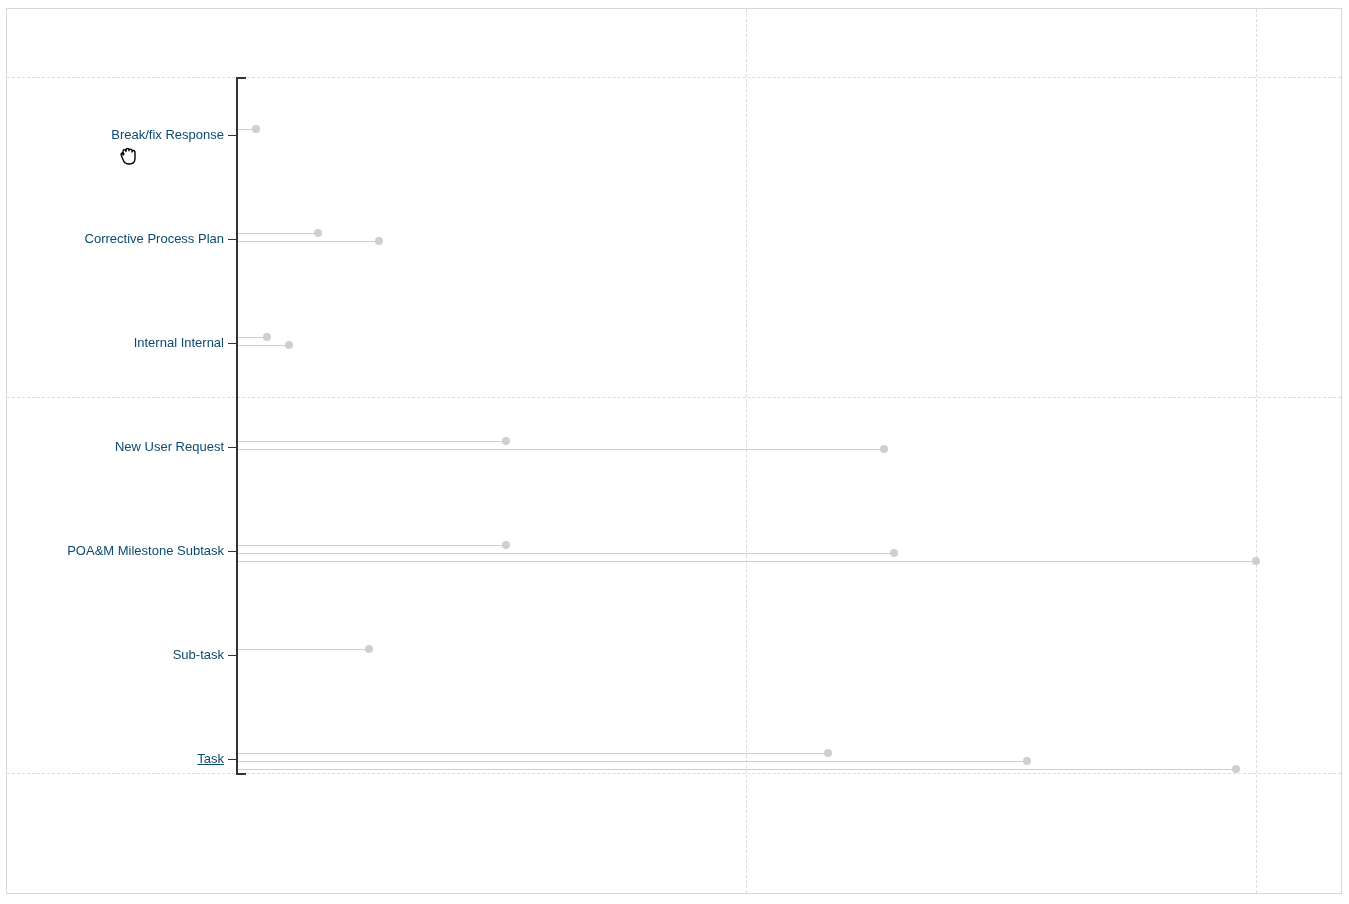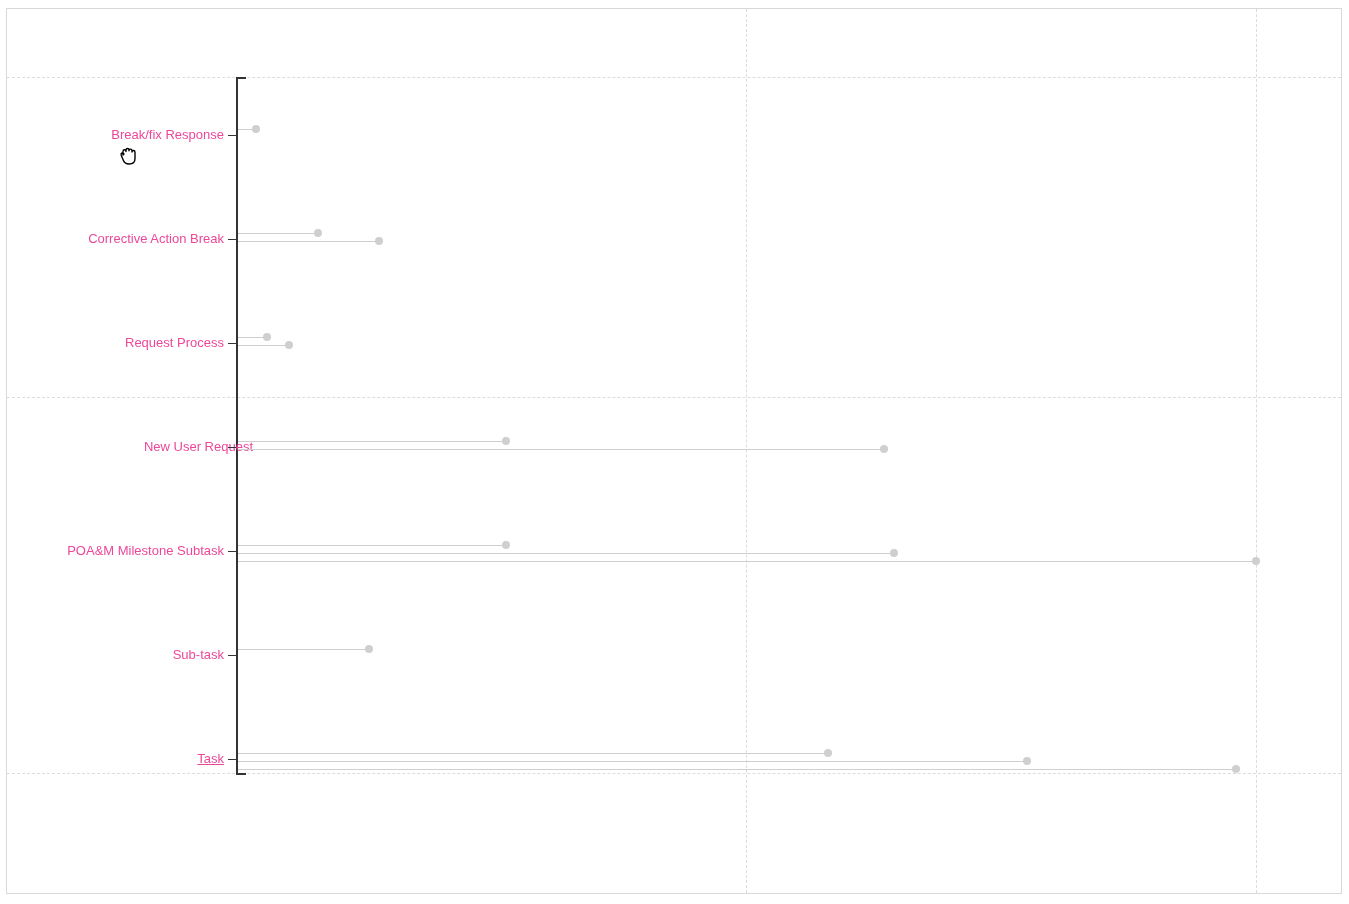--- a/index.html
+++ b/index.html
@@ -47,21 +47,21 @@
     border-left: 2px solid #333;
   }
   .axis-cap {
     position: absolute;
     height: 0;
     border-top: 2px solid #333;
   }
   .cat-label {
     position: absolute;
     text-align: right;
-    color: #ec4899;
+    color: #0c4a6e;
     white-space: nowrap;
   }
   .cat-tick {
     position: absolute;
     height: 0;
     border-top: 1px solid #333;
   }
   .lolli-stem {
     position: absolute;
     height: 0;
@@ -87,25 +87,25 @@
       <div class="gridline-v" style="left: 739px;"></div>
       <div class="gridline-v" style="left: 1249px;"></div>
       <div class="gridline-h" style="top: 68px;"></div>
       <div class="gridline-h" style="top: 388px;"></div>
       <div class="gridline-h" style="top: 764px;"></div>
       <div class="y-axis-line" style="left: 229px; top: 68px; height: 696px;"></div>
       <div class="axis-cap" style="left: 229px; top: 68px; width: 10px;"></div>
       <div class="axis-cap" style="left: 229px; top: 764px; width: 10px;"></div>
       <div class="cat-label" style="right: 1117px; top: 118px;">Break/fix Response</div>
       <div class="cat-tick" style="left: 221px; top: 126px; width: 8px;"></div>
-      <div class="cat-label" style="right: 1117px; top: 222px;">Corrective Action Break</div>
+      <div class="cat-label" style="right: 1117px; top: 222px;">Corrective Process Plan</div>
       <div class="cat-tick" style="left: 221px; top: 230px; width: 8px;"></div>
-      <div class="cat-label" style="right: 1117px; top: 326px;">Request Process</div>
+      <div class="cat-label" style="right: 1117px; top: 326px;">Internal Internal</div>
       <div class="cat-tick" style="left: 221px; top: 334px; width: 8px;"></div>
-      <div class="cat-label" style="right: 1088px; top: 430px;">New User Request</div>
+      <div class="cat-label" style="right: 1117px; top: 430px;">New User Request</div>
       <div class="cat-tick" style="left: 221px; top: 438px; width: 8px;"></div>
       <div class="cat-label" style="right: 1117px; top: 534px;">POA&amp;M Milestone Subtask</div>
       <div class="cat-tick" style="left: 221px; top: 542px; width: 8px;"></div>
       <div class="cat-label" style="right: 1117px; top: 638px;">Sub-task</div>
       <div class="cat-tick" style="left: 221px; top: 646px; width: 8px;"></div>
       <div class="cat-label" style="right: 1117px; top: 742px; text-decoration: underline;">Task</div>
       <div class="cat-tick" style="left: 221px; top: 750px; width: 8px;"></div>
       <div class="lolli-stem" style="left: 231px; top: 120px; width: 18.4px;"></div>
       <div class="lolli-dot" style="left: 245.4px; top: 116px;"></div>
       <div class="lolli-stem" style="left: 231px; top: 224px; width: 79.6px;"></div>

